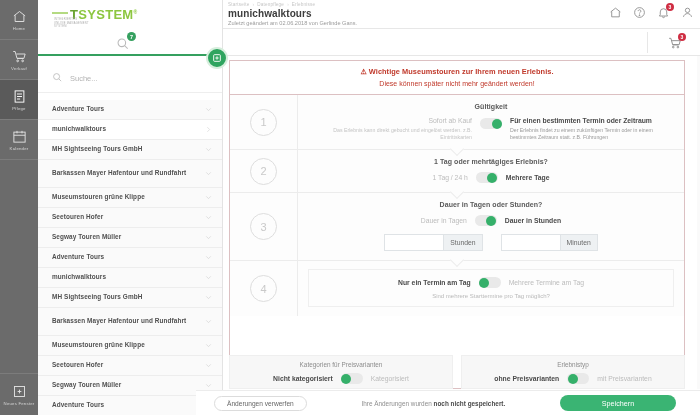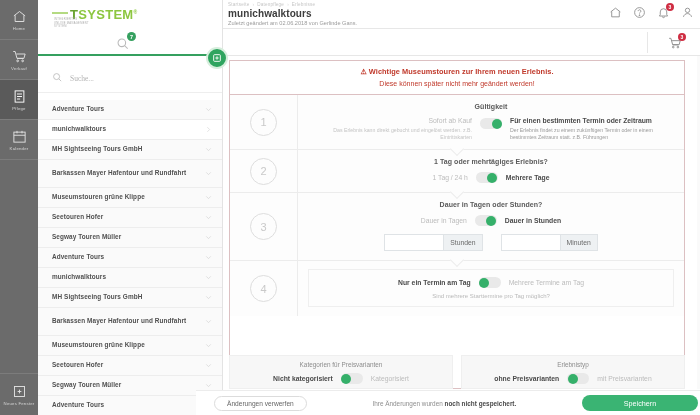--- a/index.html
+++ b/index.html
@@ -82,21 +82,21 @@
   .add-fab svg { width: 10px; height: 10px; display: block; }
 
   .search-row {
     height: 29px; display: flex; align-items: center; gap: 7px;
     padding: 0 14px; border-bottom: 1px solid #eeeeee;
     margin: 8px 0 0 0;
   }
   .search-row svg { width: 11px; height: 11px; flex: 0 0 auto; }
   .search-input {
     border: none; outline: none; background: transparent;
-    font-family: Liberation Serif, serif; font-size: 7.5px;
+    font-family: Liberation Sans, sans-serif; font-size: 7.5px;
     color: #5b5b5b; width: 130px;
   }
   .search-input::placeholder { color: #b3b3b3; }
 
   .tourlist {
     height: 316px; overflow: hidden; margin-top: 7px;
   }
   .tour-row {
     display: flex; align-items: center; justify-content: space-between;
     padding: 0 9px 0 14px; min-height: 20px;
@@ -260,21 +260,21 @@
     margin-left: 18px; border: 1px solid #dcdcdc; border-radius: 10px;
     height: 15px; padding: 0 12px; background: #fff;
     font-family: "Liberation Sans", sans-serif; font-size: 6.6px; color: #666;
     display: flex; align-items: center;
   }
   .save-note {
     flex: 1 1 auto; text-align: center; font-size: 6.4px; color: #8e8e8e;
   }
   .save-note b { color: #4a4a4a; }
   .save-btn {
-    margin-right: 2px; border: none; border-radius: 10px;
+    margin-right: 24px; border: none; border-radius: 10px;
     height: 16px; width: 116px; background: #3ab473;
     font-family: "Liberation Sans", sans-serif; font-size: 7.2px; color: #ffffff;
     display: flex; align-items: center; justify-content: center;
   }
 
   
   .scroll-hint {
     position: absolute; right: 0; top: 56px; width: 3px; height: 333px; background: #fafafa;
   }
 </style>

